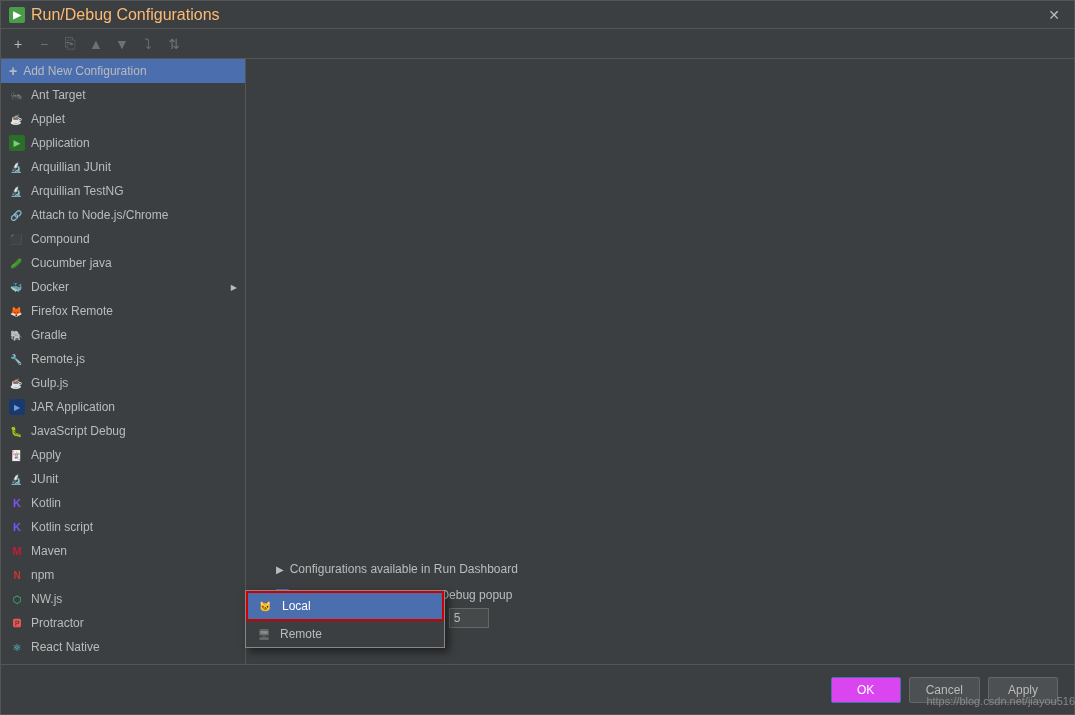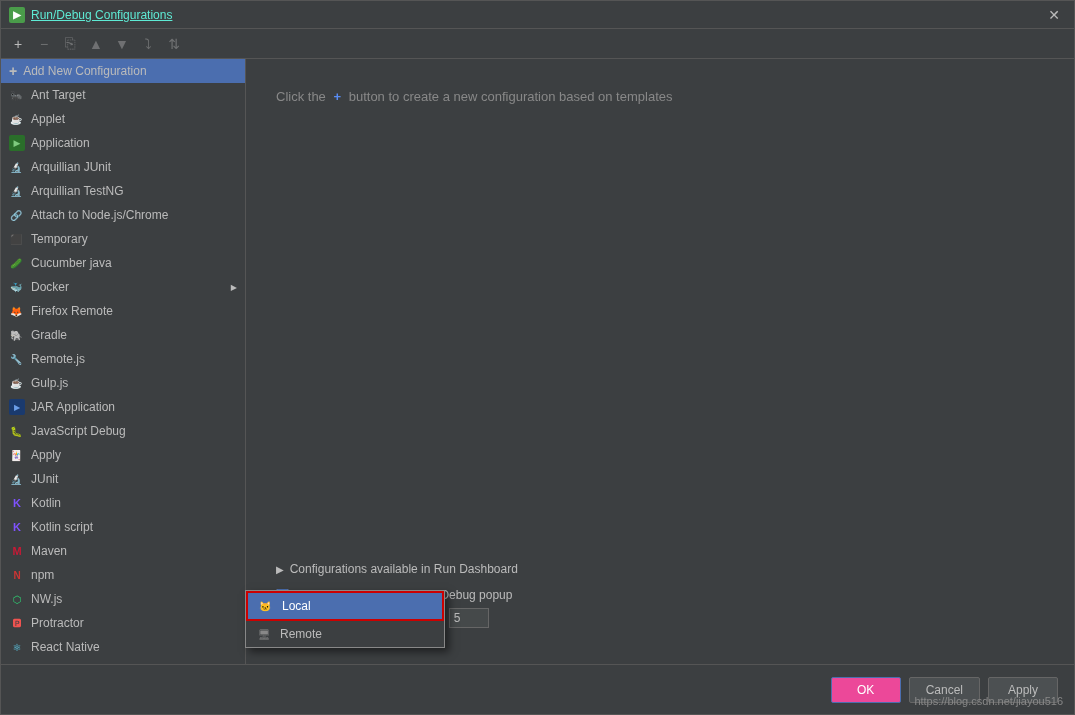--- a/index.html
+++ b/index.html
@@ -41,23 +41,22 @@
       display: flex;
       align-items: center;
       justify-content: center;
       font-size: 10px;
       color: white;
       font-weight: bold;
     }
 
     .title-bar-text {
       flex: 1;
-      font-size: 12px;
-      color: #5eead4;
-      text-decoration: underline;
+      font-size: 16px;
+      color: #fdba74;
     }
 
     .title-bar-close {
       cursor: pointer;
       color: #bbbbbb;
       font-size: 14px;
       padding: 2px 6px;
     }
 
     .toolbar {
@@ -240,38 +239,38 @@
       gap: 8px;
       flex-shrink: 0;
     }
 
     .footer-info {
       position: absolute;
       bottom: 8px;
       left: 0;
       right: 0;
       text-align: right;
-      padding-right: 12px;
+      padding-right: 0;
       font-size: 11px;
       color: #888;
     }
 
     .btn {
       padding: 5px 16px;
       border: 1px solid #666;
       background: #4c5052;
       color: #bbbbbb;
       cursor: pointer;
       font-size: 12px;
       border-radius: 2px;
       min-width: 70px;
     }
 
     .btn.primary {
-      background: #ec4899;
+      background: #d946ef;
       border-color: #4b6eaf;
       color: white;
     }
 
     
     .submenu-popup {
       position: absolute;
       left: 245px;
       top: 590px;
       width: 200px;
@@ -362,21 +361,21 @@
         <span>Arquillian TestNG</span>
       </div>
 
       <div class="sidebar-item">
         <span class="item-icon" style="color:#4caf50;">🔗</span>
         <span>Attach to Node.js/Chrome</span>
       </div>
 
       <div class="sidebar-item">
         <span class="item-icon" style="color:#888;">⬛</span>
-        <span>Temporary</span>
+        <span>Compound</span>
       </div>
 
       <div class="sidebar-item">
         <span class="item-icon" style="color:#4caf50;">🥒</span>
         <span>Cucumber java</span>
       </div>
 
       <div class="sidebar-item has-submenu">
         <span class="item-icon" style="color:#2496ed;">🐳</span>
         <span>Docker</span>
@@ -458,25 +457,20 @@
       </div>
 
       <div class="sidebar-item">
         <span class="item-icon" style="color:#888;">🖥</span>
 
       </div>
 
     </div>
 
     <div class="right-panel">
-      <div class="info-text">
-        <span>Click the</span>
-        <span style="color:#588cf3;font-weight:bold;margin:0 4px;">+</span>
-        <span>button to create a new configuration based on templates</span>
-      </div>
 
       <div class="spacer"></div>
 
       <div class="run-dashboard-section">
         <div class="run-dashboard-header">
           <span class="arrow">▶</span>
           <span>Configurations available in Run Dashboard</span>
         </div>
 
 

